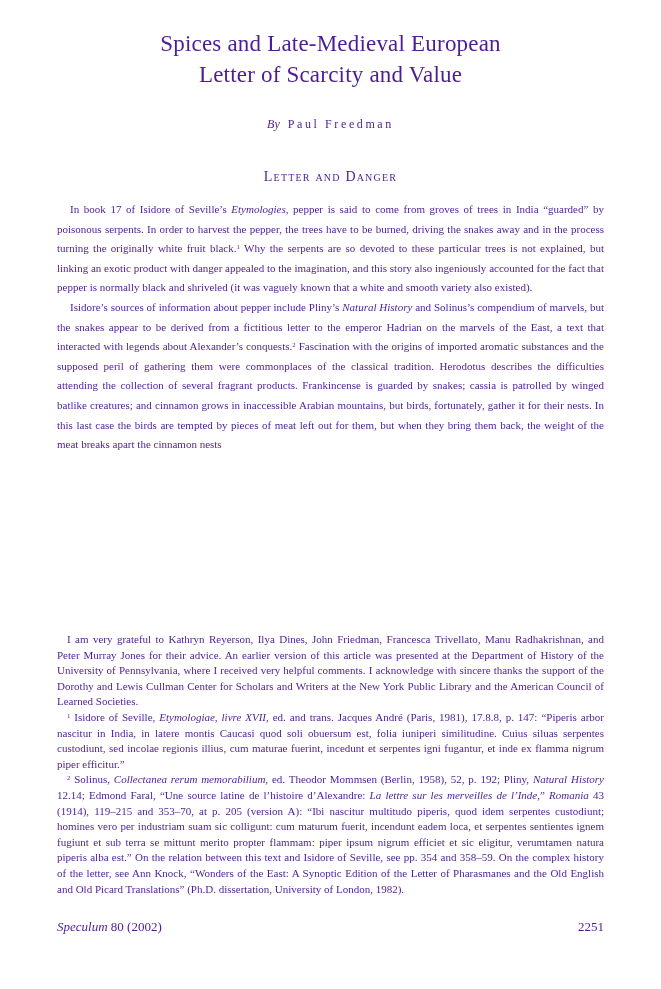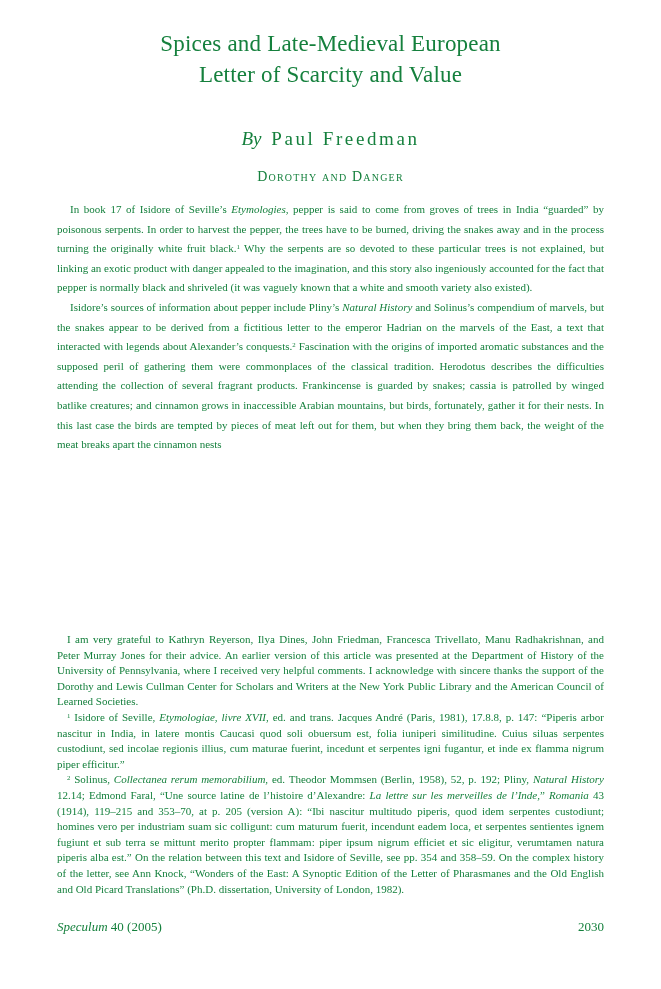--- a/index.html
+++ b/index.html
@@ -6,41 +6,41 @@
     margin: 0;
     padding: 0;
     background: #ffffff;
   }
   .page {
     position: relative;
     width: 661px;
     height: 989px;
     background: #ffffff;
     font-family: "Liberation Serif", serif;
-    color: #15803d;
+    color: #4c1d95;
     overflow: hidden;
   }
   .block {
     position: absolute;
     left: 57px;
     right: 57px;
   }
   .title {
     top: 28px;
     margin: 0;
     font-size: 23px;
     line-height: 31px;
     font-weight: normal;
     text-align: center;
     letter-spacing: 0.2px;
   }
   .byline {
-    top: 128px;
+    top: 117px;
     text-align: center;
-    font-size: 19px;
+    font-size: 12px;
   }
   .byline .by {
     font-style: italic;
     margin-right: 5px;
   }
   .byline .author {
     letter-spacing: 2.6px;
   }
   .section-heading {
     top: 169px;
@@ -97,31 +97,31 @@
   <h1 class="block title">
     <span>Spices and Late-Medieval European</span><br>
     <span>Letter of Scarcity and Value</span>
   </h1>
 
   <div class="block byline">
     <span class="by">By</span>
     <span class="author">Paul Freedman</span>
   </div>
 
-  <div class="block section-heading">Dorothy and Danger</div>
+  <div class="block section-heading">Letter and Danger</div>
 
   <div class="block body">
     <p><span>In book 17 of Isidore of Seville’s </span><span class="it">Etymologies</span><span>, pepper is said to come from groves of trees in India “guarded” by poisonous serpents. In order to harvest the pepper, the trees have to be burned, driving the snakes away and in the process turning the originally white fruit black.</span><sup>1</sup><span> Why the serpents are so devoted to these particular trees is not explained, but linking an exotic product with danger appealed to the imagination, and this story also ingeniously accounted for the fact that pepper is normally black and shriveled (it was vaguely known that a white and smooth variety also existed).</span></p>
     <p><span>Isidore’s sources of information about pepper include Pliny’s </span><span class="it">Natural History</span><span> and Solinus’s compendium of marvels, but the snakes appear to be derived from a fictitious letter to the emperor Hadrian on the marvels of the East, a text that interacted with legends about Alexander’s conquests.</span><sup>2</sup><span> Fascination with the origins of imported aromatic substances and the supposed peril of gathering them were commonplaces of the classical tradition. Herodotus describes the difficulties attending the collection of several fragrant products. Frankincense is guarded by snakes; cassia is patrolled by winged batlike creatures; and cinnamon grows in inaccessible Arabian mountains, but birds, fortunately, gather it for their nests. In this last case the birds are tempted by pieces of meat left out for them, but when they bring them back, the weight of the meat breaks apart the cinnamon nests</span></p>
   </div>
 
   <div class="block notes">
     <p><span>I am very grateful to Kathryn Reyerson, Ilya Dines, John Friedman, Francesca Trivellato, Manu Radhakrishnan, and Peter Murray Jones for their advice. An earlier version of this article was presented at the Department of History of the University of Pennsylvania, where I received very helpful comments. I acknowledge with sincere thanks the support of the Dorothy and Lewis Cullman Center for Scholars and Writers at the New York Public Library and the American Council of Learned Societies.</span></p>
     <p><sup>1</sup><span> Isidore of Seville, </span><span class="it">Etymologiae, livre XVII</span><span>, ed. and trans. Jacques André (Paris, 1981), 17.8.8, p. 147: “Piperis arbor nascitur in India, in latere montis Caucasi quod soli obuersum est, folia iuniperi similitudine. Cuius siluas serpentes custodiunt, sed incolae regionis illius, cum maturae fuerint, incedunt et serpentes igni fugantur, et inde ex flamma nigrum piper efficitur.”</span></p>
     <p><sup>2</sup><span> Solinus, </span><span class="it">Collectanea rerum memorabilium</span><span>, ed. Theodor Mommsen (Berlin, 1958), 52, p. 192; Pliny, </span><span class="it">Natural History</span><span> 12.14; Edmond Faral, “Une source latine de l’histoire d’Alexandre: </span><span class="it">La lettre sur les merveilles de l’Inde,</span><span>” </span><span class="it">Romania</span><span> 43 (1914), 119–215 and 353–70, at p. 205 (version A): “Ibi nascitur multitudo piperis, quod idem serpentes custodiunt; homines vero per industriam suam sic colligunt: cum maturum fuerit, incendunt eadem loca, et serpentes sentientes ignem fugiunt et sub terra se mittunt merito propter flammam: piper ipsum nigrum efficiet et sic eligitur, verumtamen natura piperis alba est.” On the relation between this text and Isidore of Seville, see pp. 354 and 358–59. On the complex history of the letter, see Ann Knock, “Wonders of the East: A Synoptic Edition of the Letter of Pharasmanes and the Old English and Old Picard Translations” (Ph.D. dissertation, University of London, 1982).</span></p>
   </div>
 
   <div class="block footer">
-    <span><span class="journal-name">Speculum</span><span> 40 (2005)</span></span>
-    <span>2030</span>
+    <span><span class="journal-name">Speculum</span><span> 80 (2002)</span></span>
+    <span>2251</span>
   </div>
 
 </div>
 
 </body></html>

